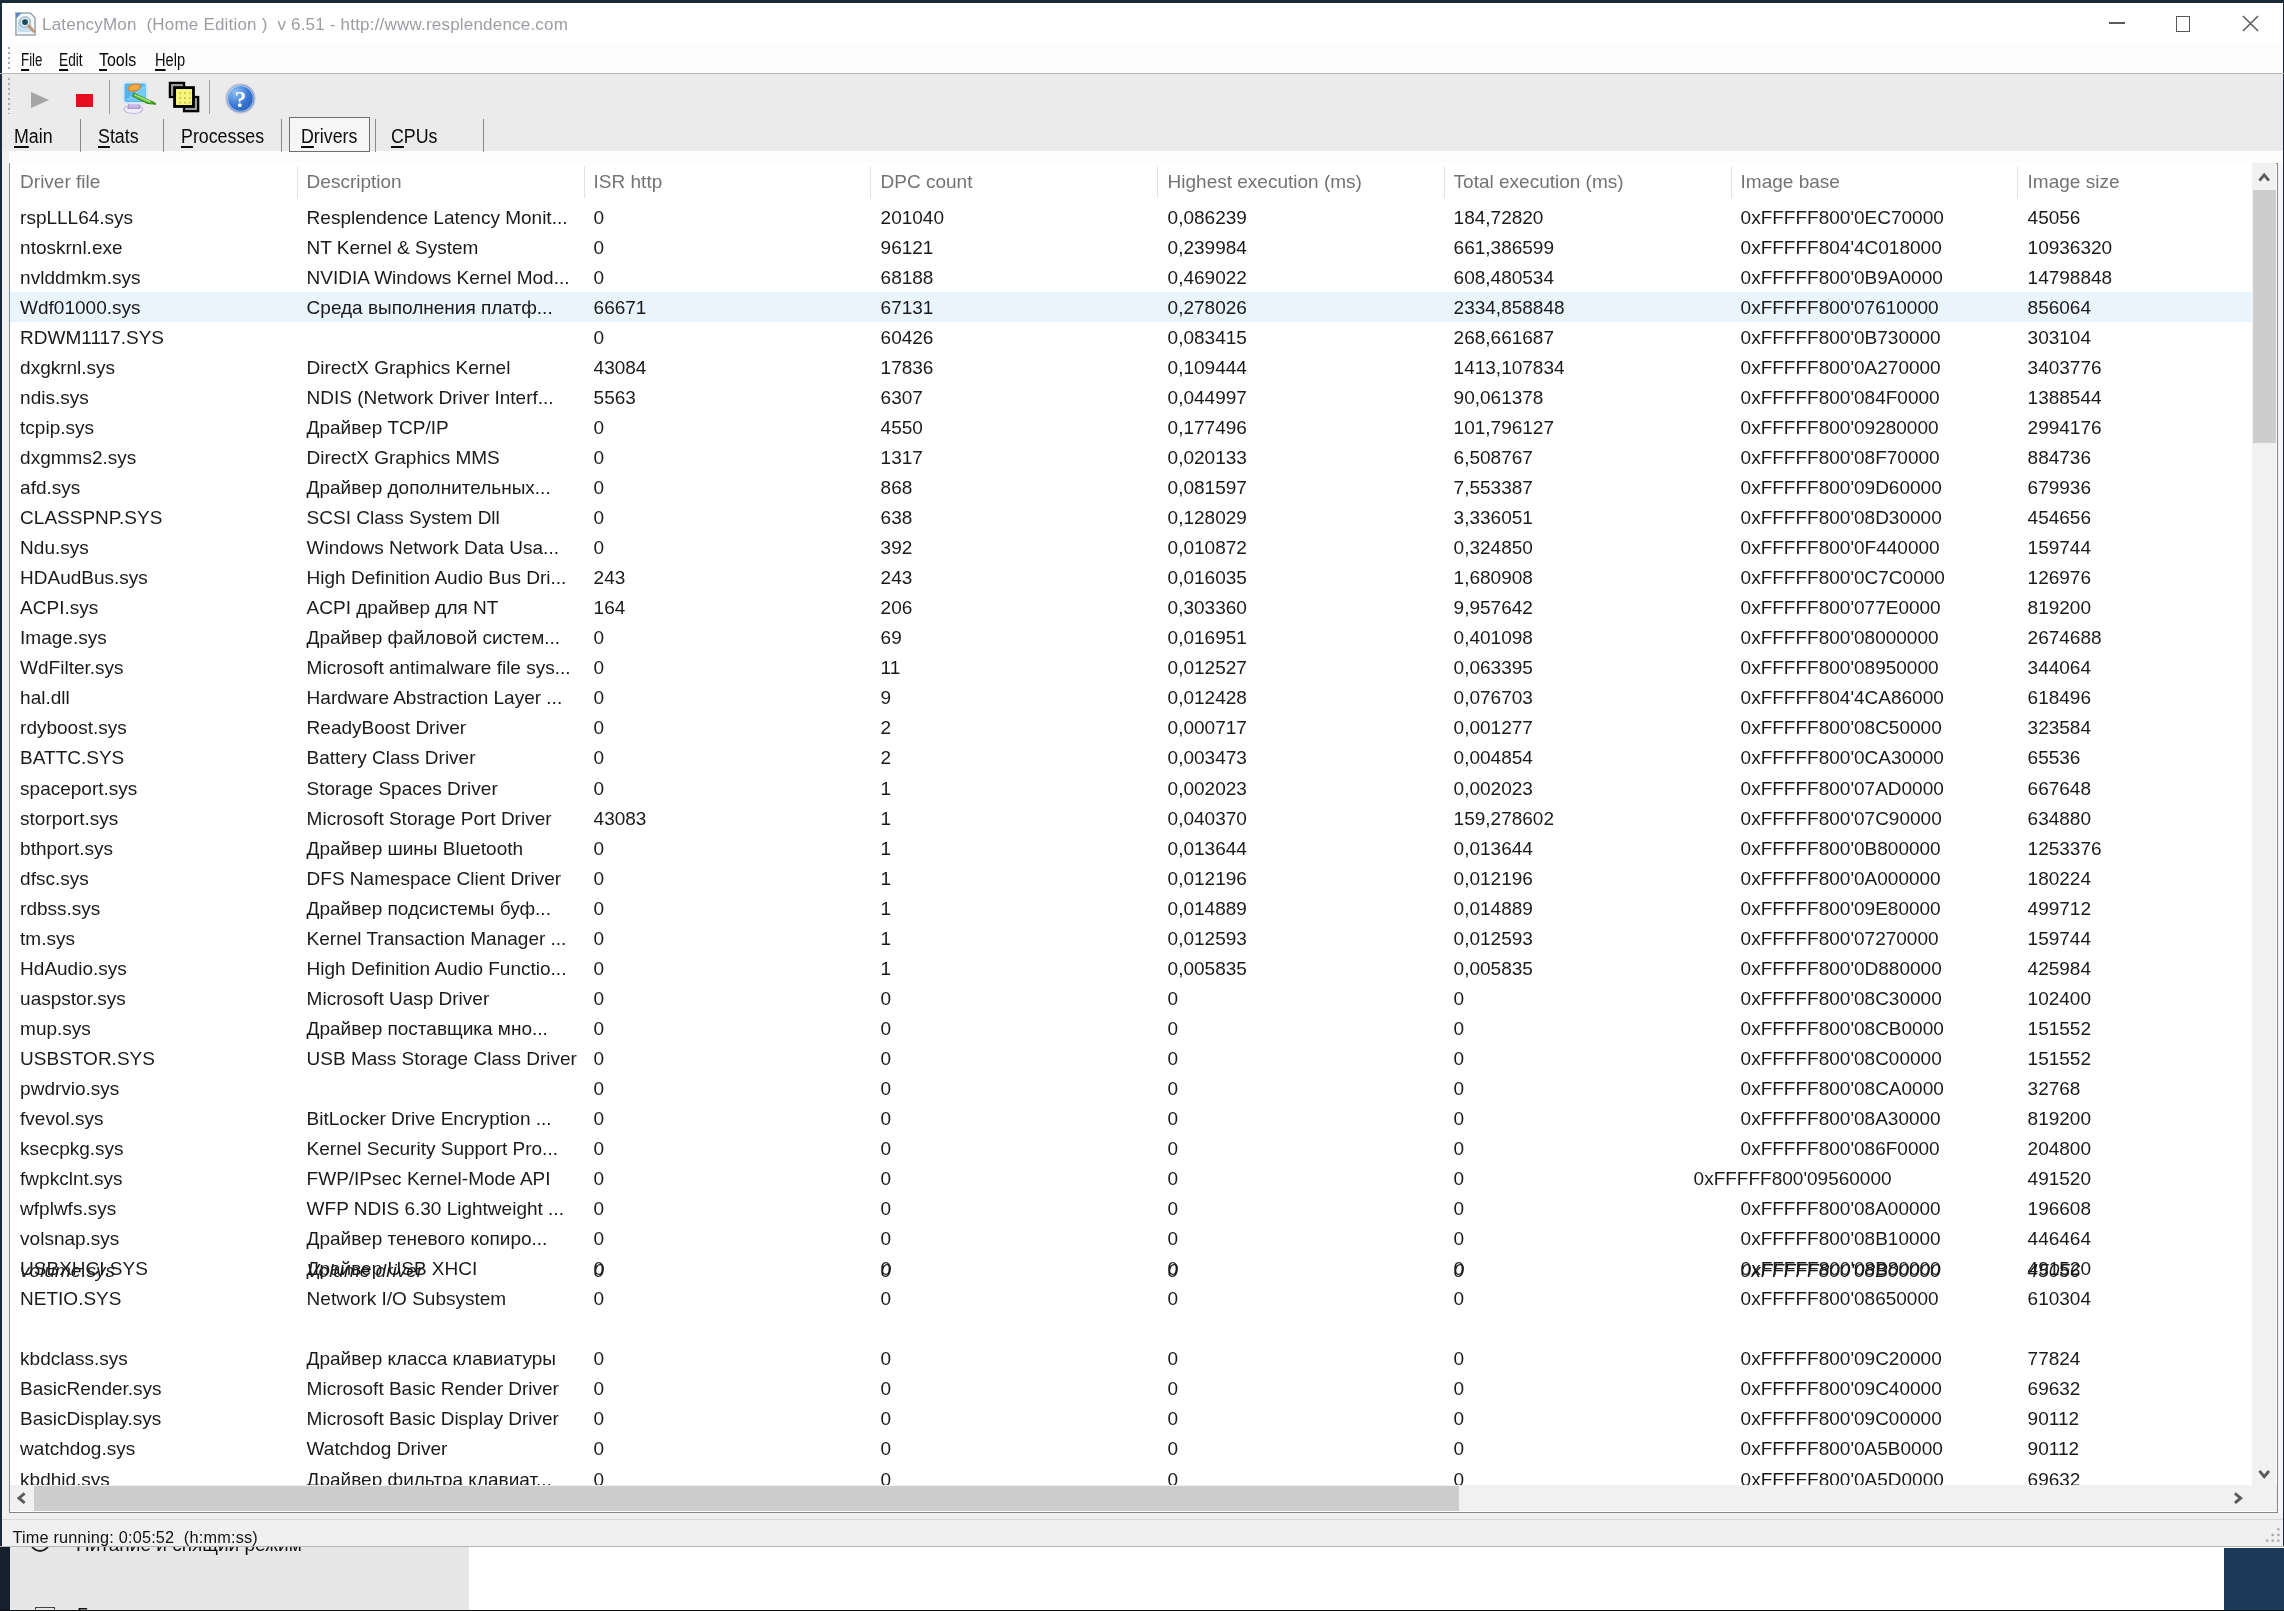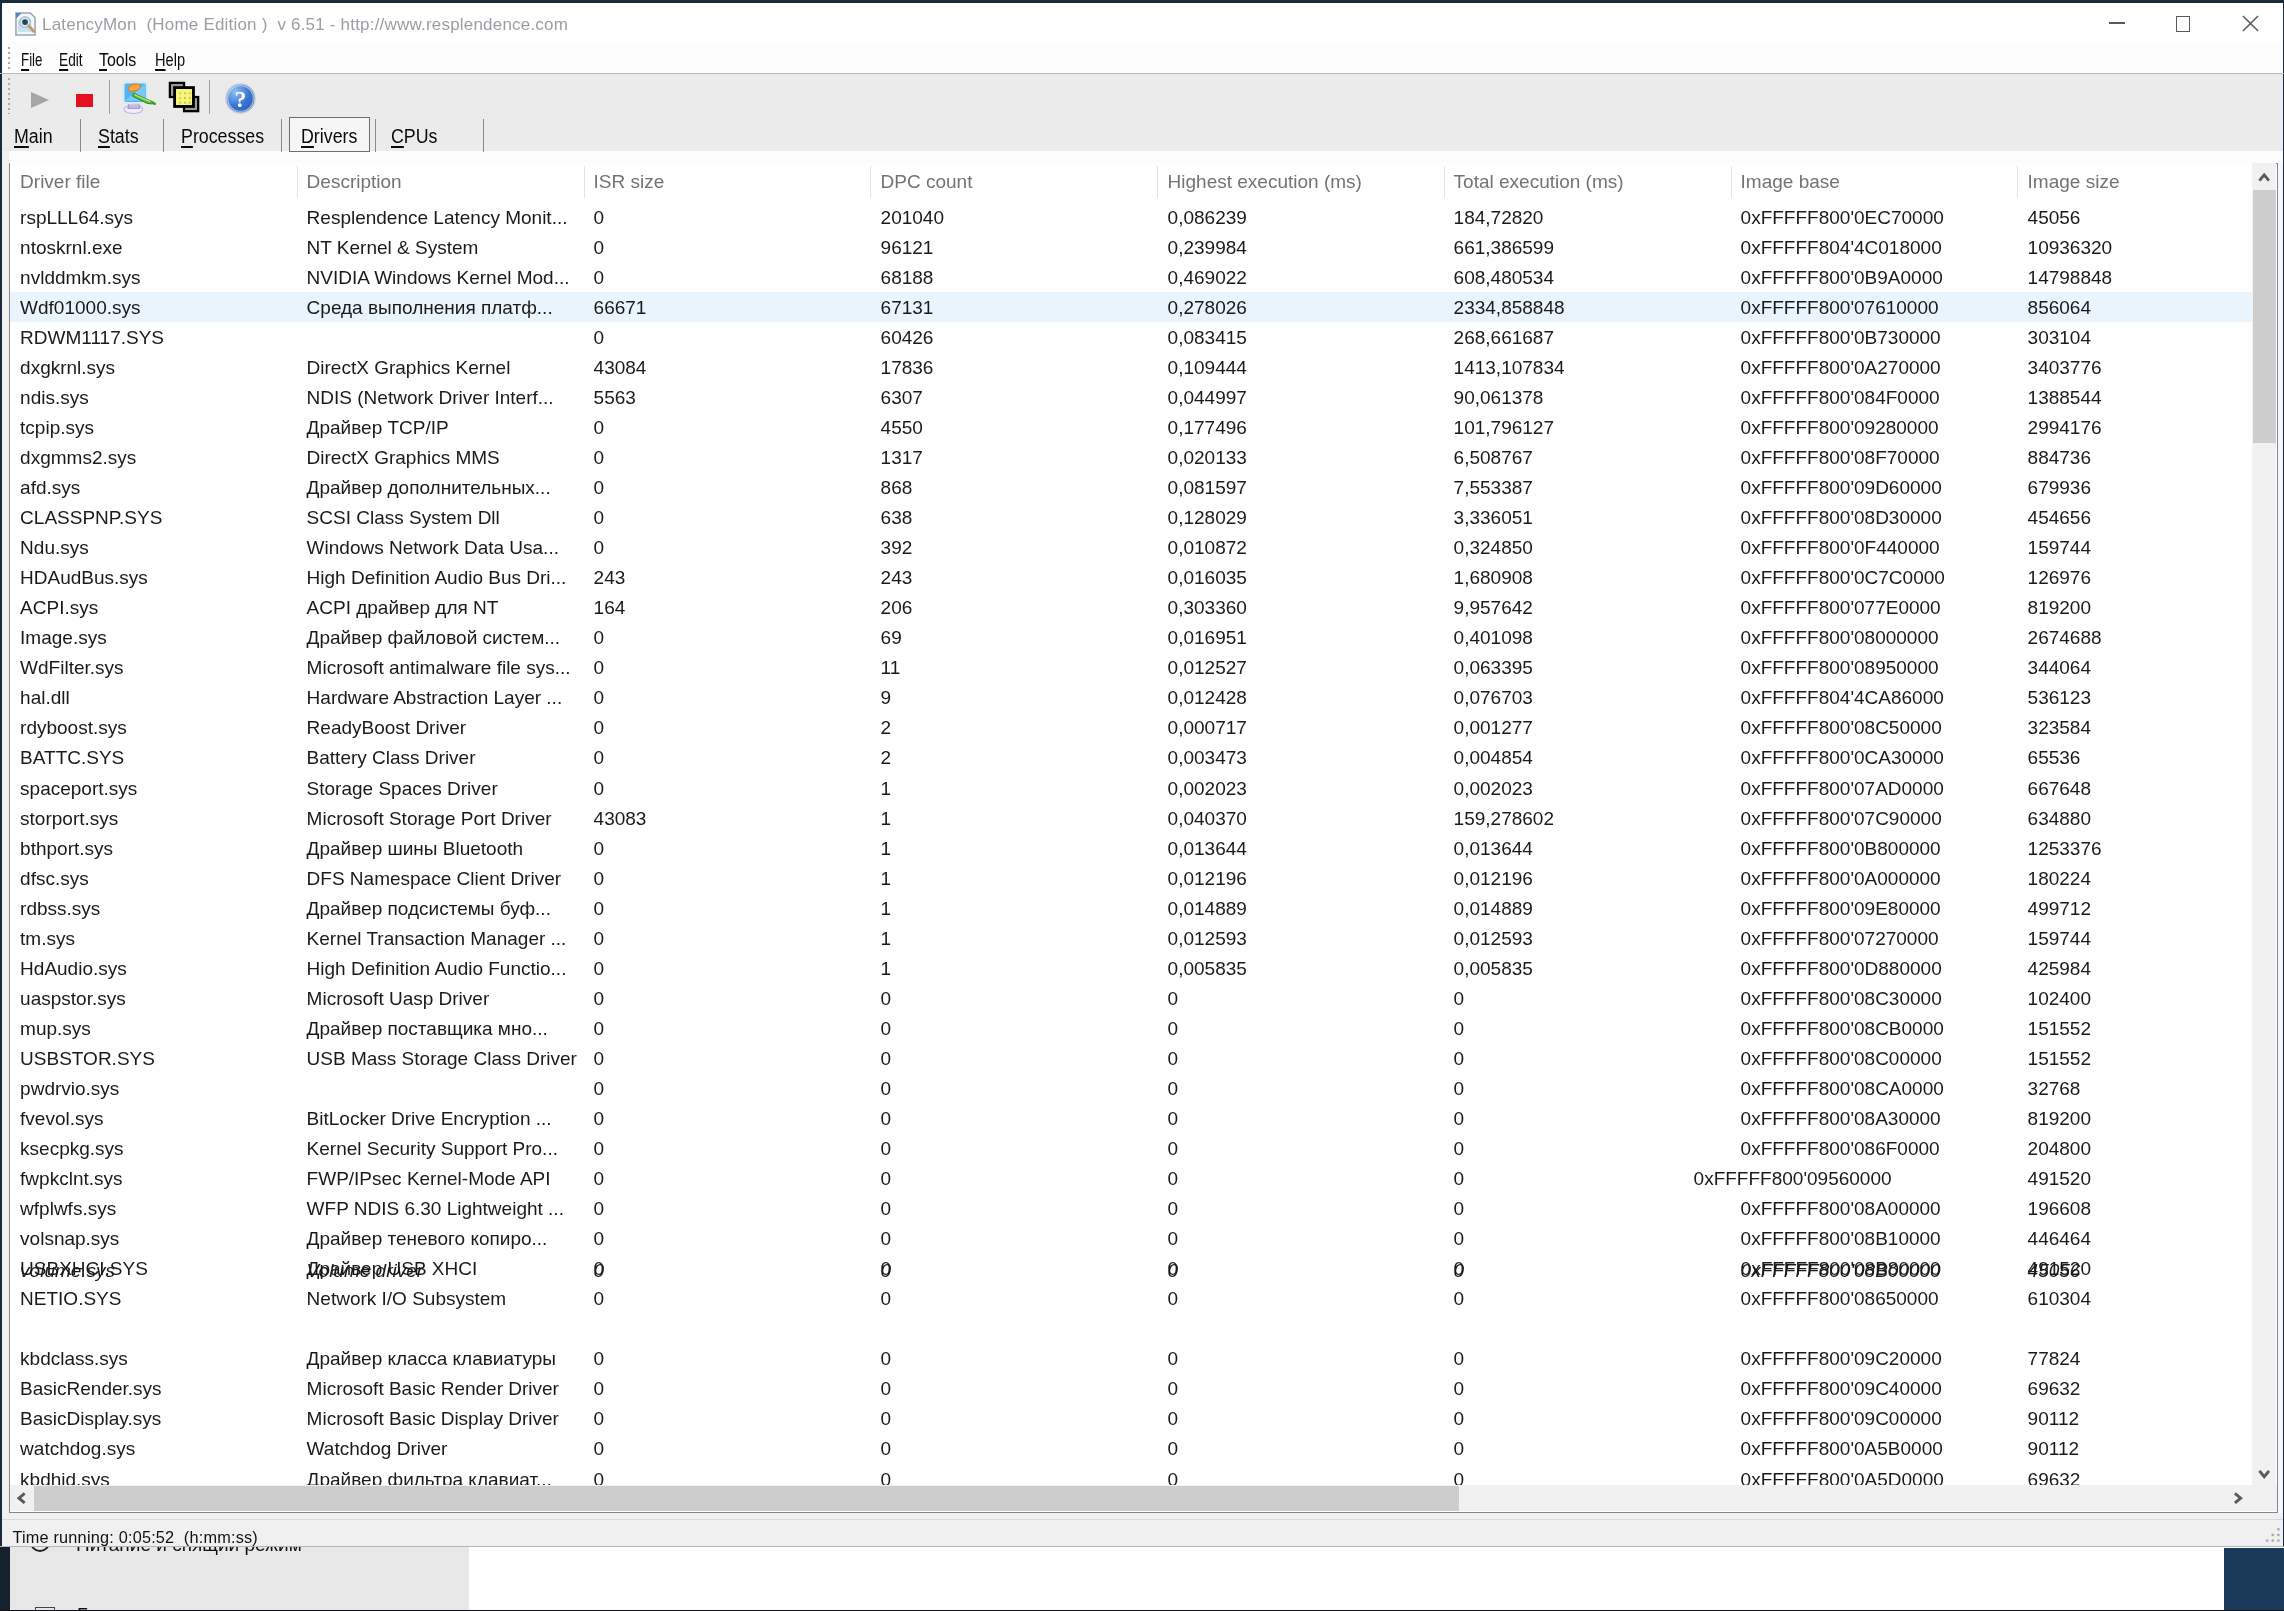--- a/index.html
+++ b/index.html
@@ -123,21 +123,21 @@
 <div class="abs hdr" style="left:9.6px;top:163px;width:2243px;height:38px;background:#fff">
 <div style="position:absolute;left:287px;top:2.9px;width:1px;height:32px;background:#e2e2e2"></div>
     <div style="position:absolute;left:574px;top:2.9px;width:1px;height:32px;background:#e2e2e2"></div>
     <div style="position:absolute;left:860px;top:2.9px;width:1px;height:32px;background:#e2e2e2"></div>
     <div style="position:absolute;left:1147px;top:2.9px;width:1px;height:32px;background:#e2e2e2"></div>
     <div style="position:absolute;left:1434px;top:2.9px;width:1px;height:32px;background:#e2e2e2"></div>
     <div style="position:absolute;left:1721px;top:2.9px;width:1px;height:32px;background:#e2e2e2"></div>
     <div style="position:absolute;left:2007px;top:2.9px;width:1px;height:32px;background:#e2e2e2"></div>
 <span class="c" style="left:10.5px">Driver file</span>
     <span class="c" style="left:297px">Description</span>
-    <span class="c" style="left:584px">ISR size</span>
+    <span class="c" style="left:584px">ISR http</span>
     <span class="c" style="left:871px">DPC count</span>
     <span class="c" style="left:1158px">Highest execution (ms)</span>
     <span class="c" style="left:1444px">Total execution (ms)</span>
     <span class="c" style="left:1731px">Image base</span>
     <span class="c" style="left:2018px">Image size</span>
 </div>
 
 <div class="row" style="top:202px;">
     <span class="c" style="left:10.5px">rspLLL64.sys</span>
     <span class="c" style="left:297px">Resplendence Latency Monit...</span>
@@ -298,21 +298,21 @@
     <span class="c" style="left:2018px">344064</span>
   </div>
 <div class="row" style="top:682px;">
     <span class="c" style="left:10.5px">hal.dll</span>
     <span class="c" style="left:297px">Hardware Abstraction Layer ...</span>
     <span class="c" style="left:584px">0</span>
     <span class="c" style="left:871px">9</span>
     <span class="c" style="left:1158px">0,012428</span>
     <span class="c" style="left:1444px">0,076703</span>
     <span class="c" style="left:1731px">0xFFFFF804'4CA86000</span>
-    <span class="c" style="left:2018px">536123</span>
+    <span class="c" style="left:2018px">618496</span>
   </div>
 <div class="row" style="top:712px;">
     <span class="c" style="left:10.5px">rdyboost.sys</span>
     <span class="c" style="left:297px">ReadyBoost Driver</span>
     <span class="c" style="left:584px">0</span>
     <span class="c" style="left:871px">2</span>
     <span class="c" style="left:1158px">0,000717</span>
     <span class="c" style="left:1444px">0,001277</span>
     <span class="c" style="left:1731px">0xFFFFF800'08C50000</span>
     <span class="c" style="left:2018px">323584</span>

